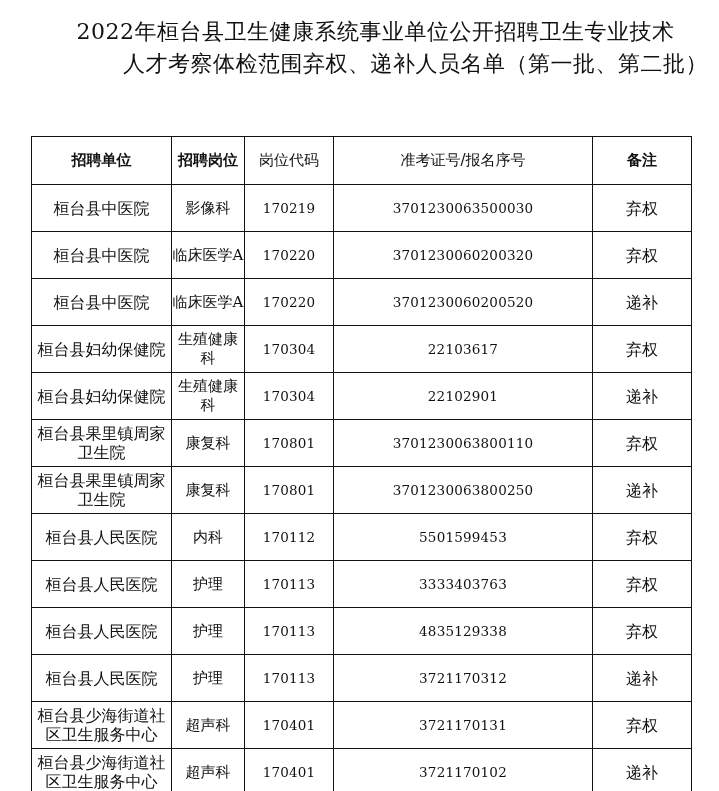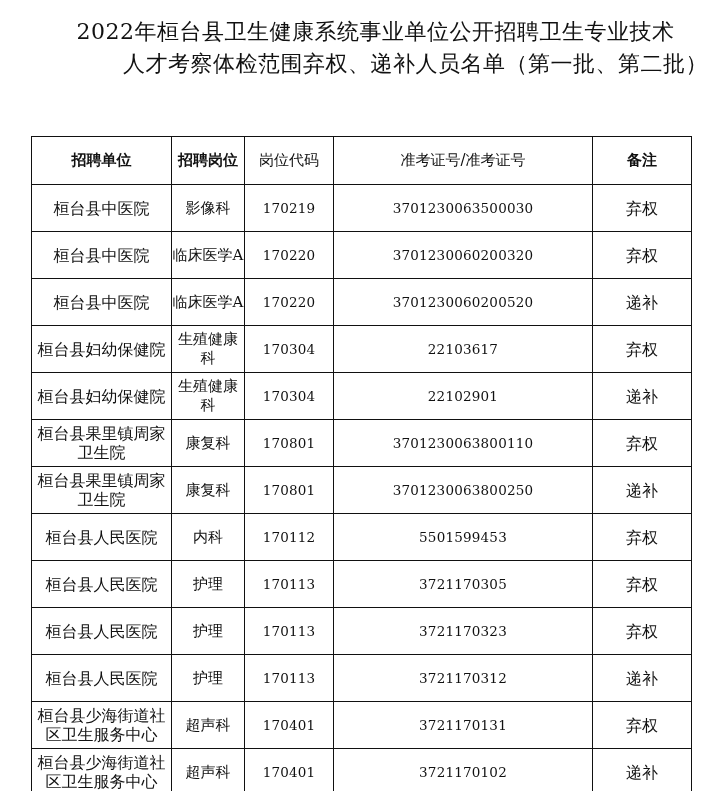--- a/index.html
+++ b/index.html
@@ -33,21 +33,21 @@
       <col class="c2">
       <col class="c3">
       <col class="c4">
       <col class="c5">
     </colgroup>
   <thead>
     <tr>
       <th class="bold">招聘单位</th>
       <th class="bold">招聘岗位</th>
       <th>岗位代码</th>
-      <th>准考证号/准考证号</th>
+      <th>准考证号/报名序号</th>
       <th class="bold">备注</th>
     </tr>
   </thead>
   <tbody id="tbody">
       <tr>
         <td class="unit">桓台县中医院</td>
         <td>影像科</td>
         <td class="num">170219</td>
         <td class="num">3701230063500030</td>
         <td class="unit">弃权</td>
@@ -98,28 +98,28 @@
         <td class="unit">桓台县人民医院</td>
         <td>内科</td>
         <td class="num">170112</td>
         <td class="num">5501599453</td>
         <td class="unit">弃权</td>
       </tr>
       <tr>
         <td class="unit">桓台县人民医院</td>
         <td>护理</td>
         <td class="num">170113</td>
-        <td class="num">3721170305</td>
+        <td class="num">3333403763</td>
         <td class="unit">弃权</td>
       </tr>
       <tr>
         <td class="unit">桓台县人民医院</td>
         <td>护理</td>
         <td class="num">170113</td>
-        <td class="num">3721170323</td>
+        <td class="num">4835129338</td>
         <td class="unit">弃权</td>
       </tr>
       <tr>
         <td class="unit">桓台县人民医院</td>
         <td>护理</td>
         <td class="num">170113</td>
         <td class="num">3721170312</td>
         <td class="unit">递补</td>
       </tr>
       <tr>

